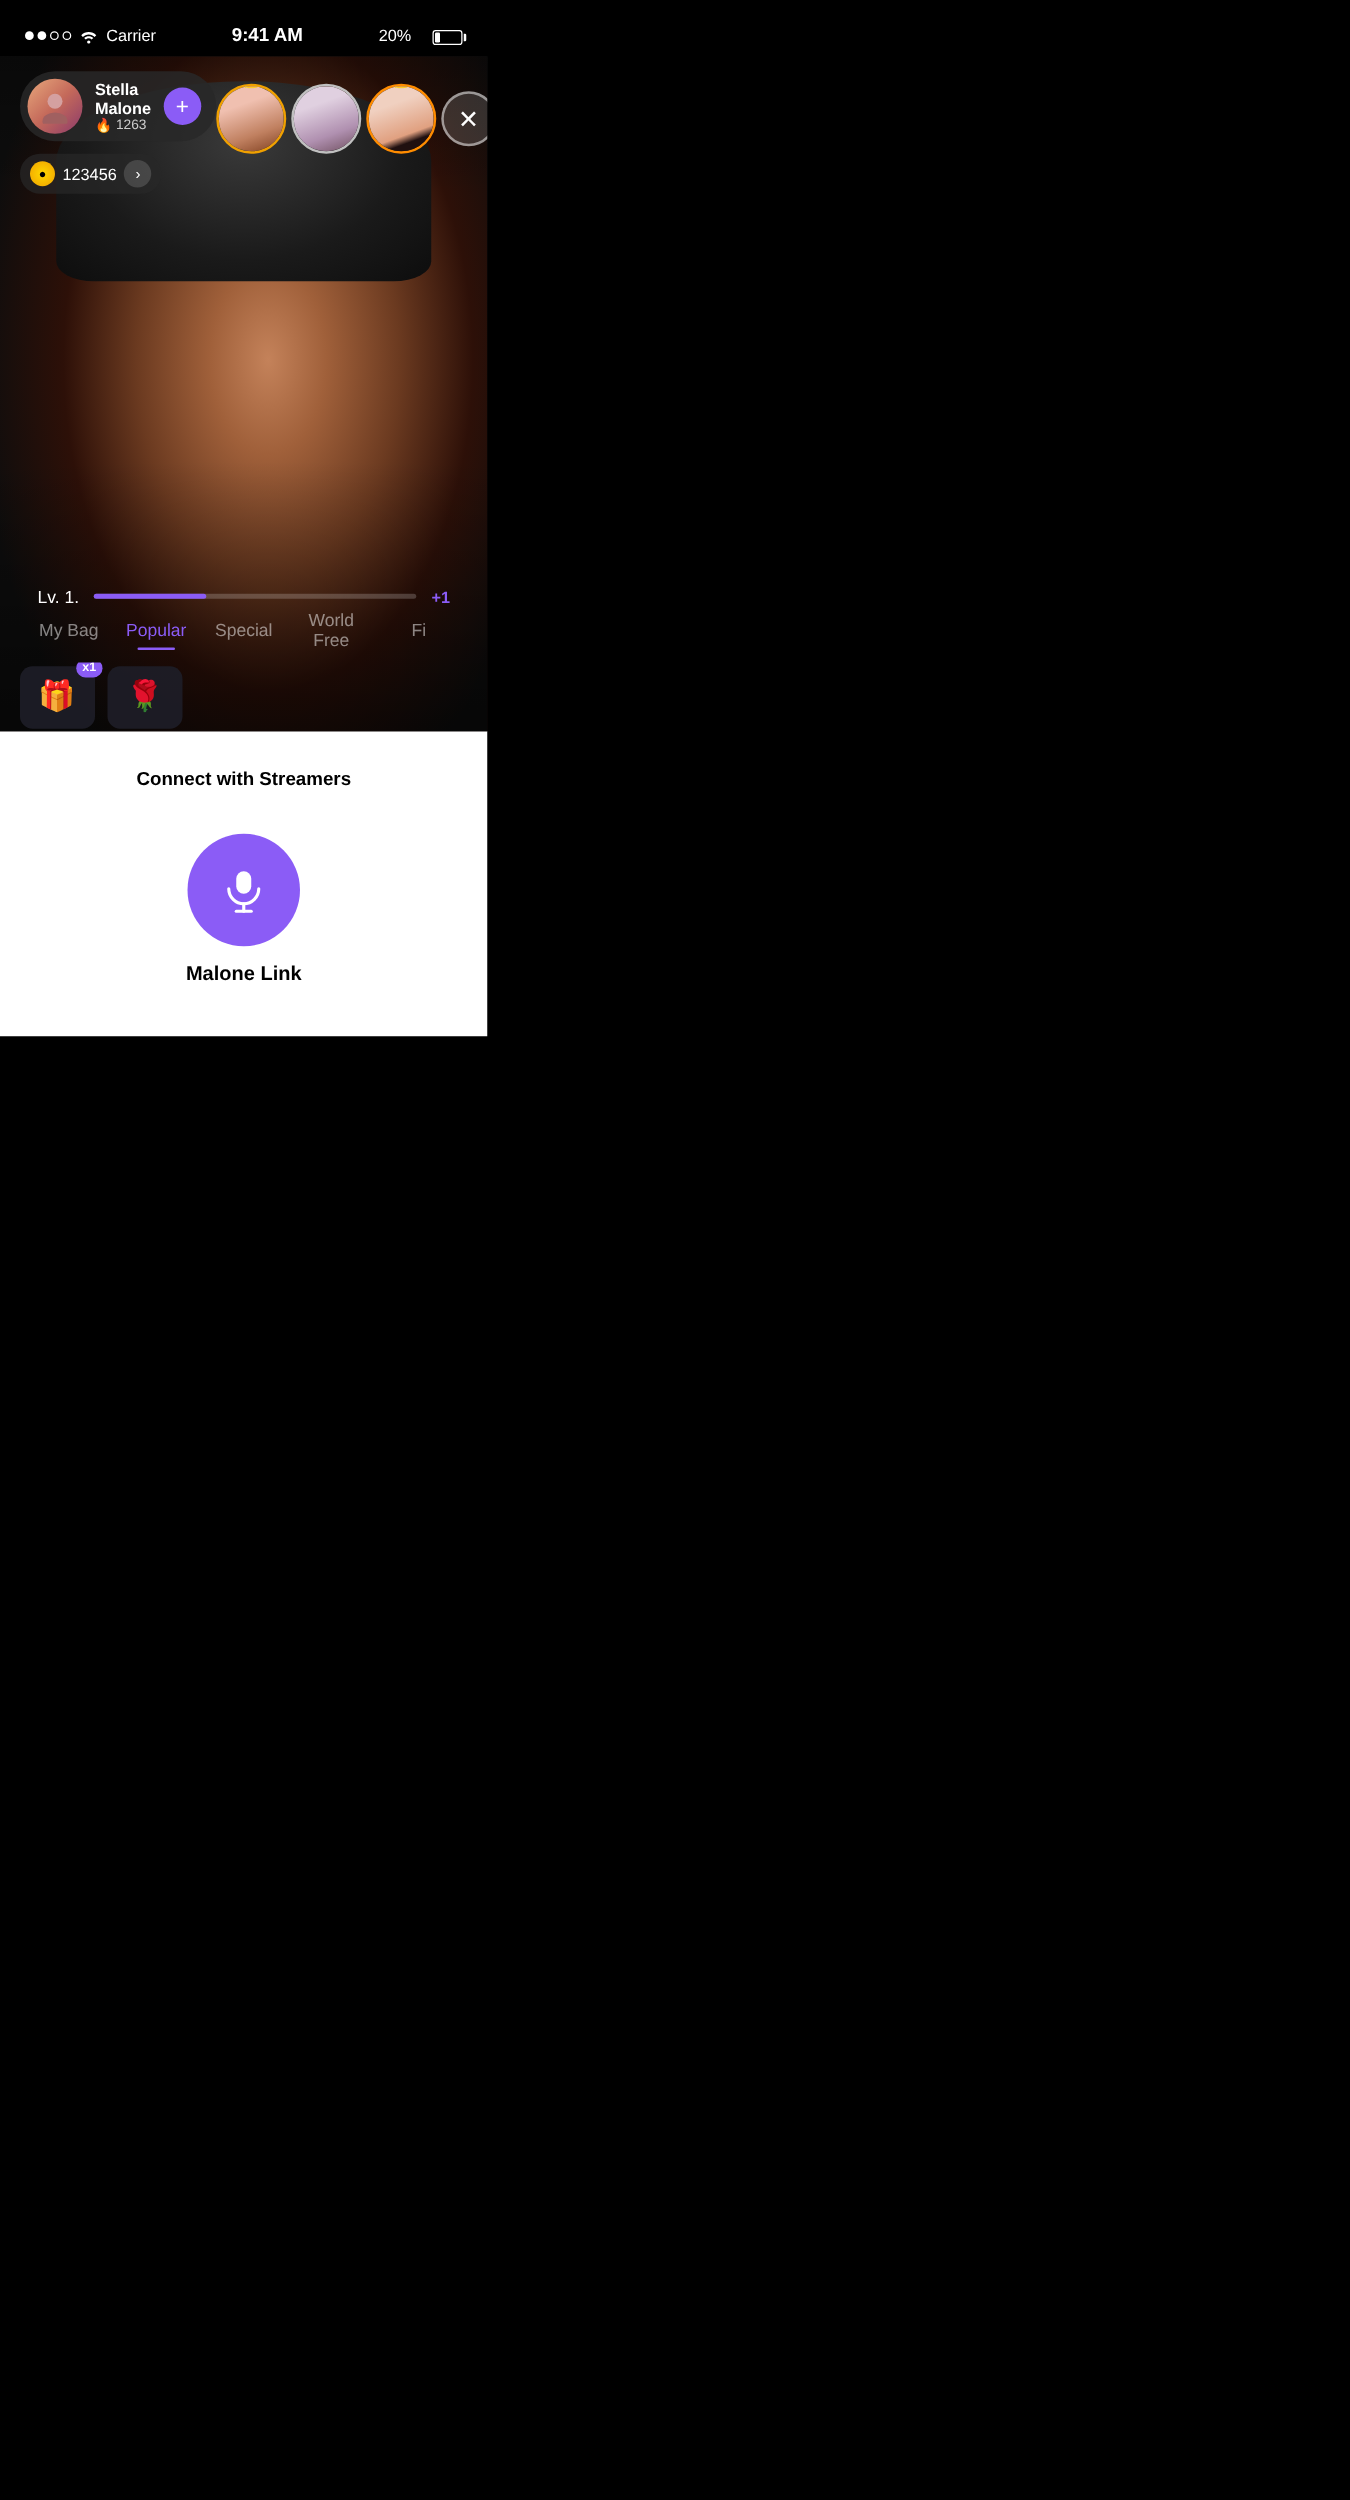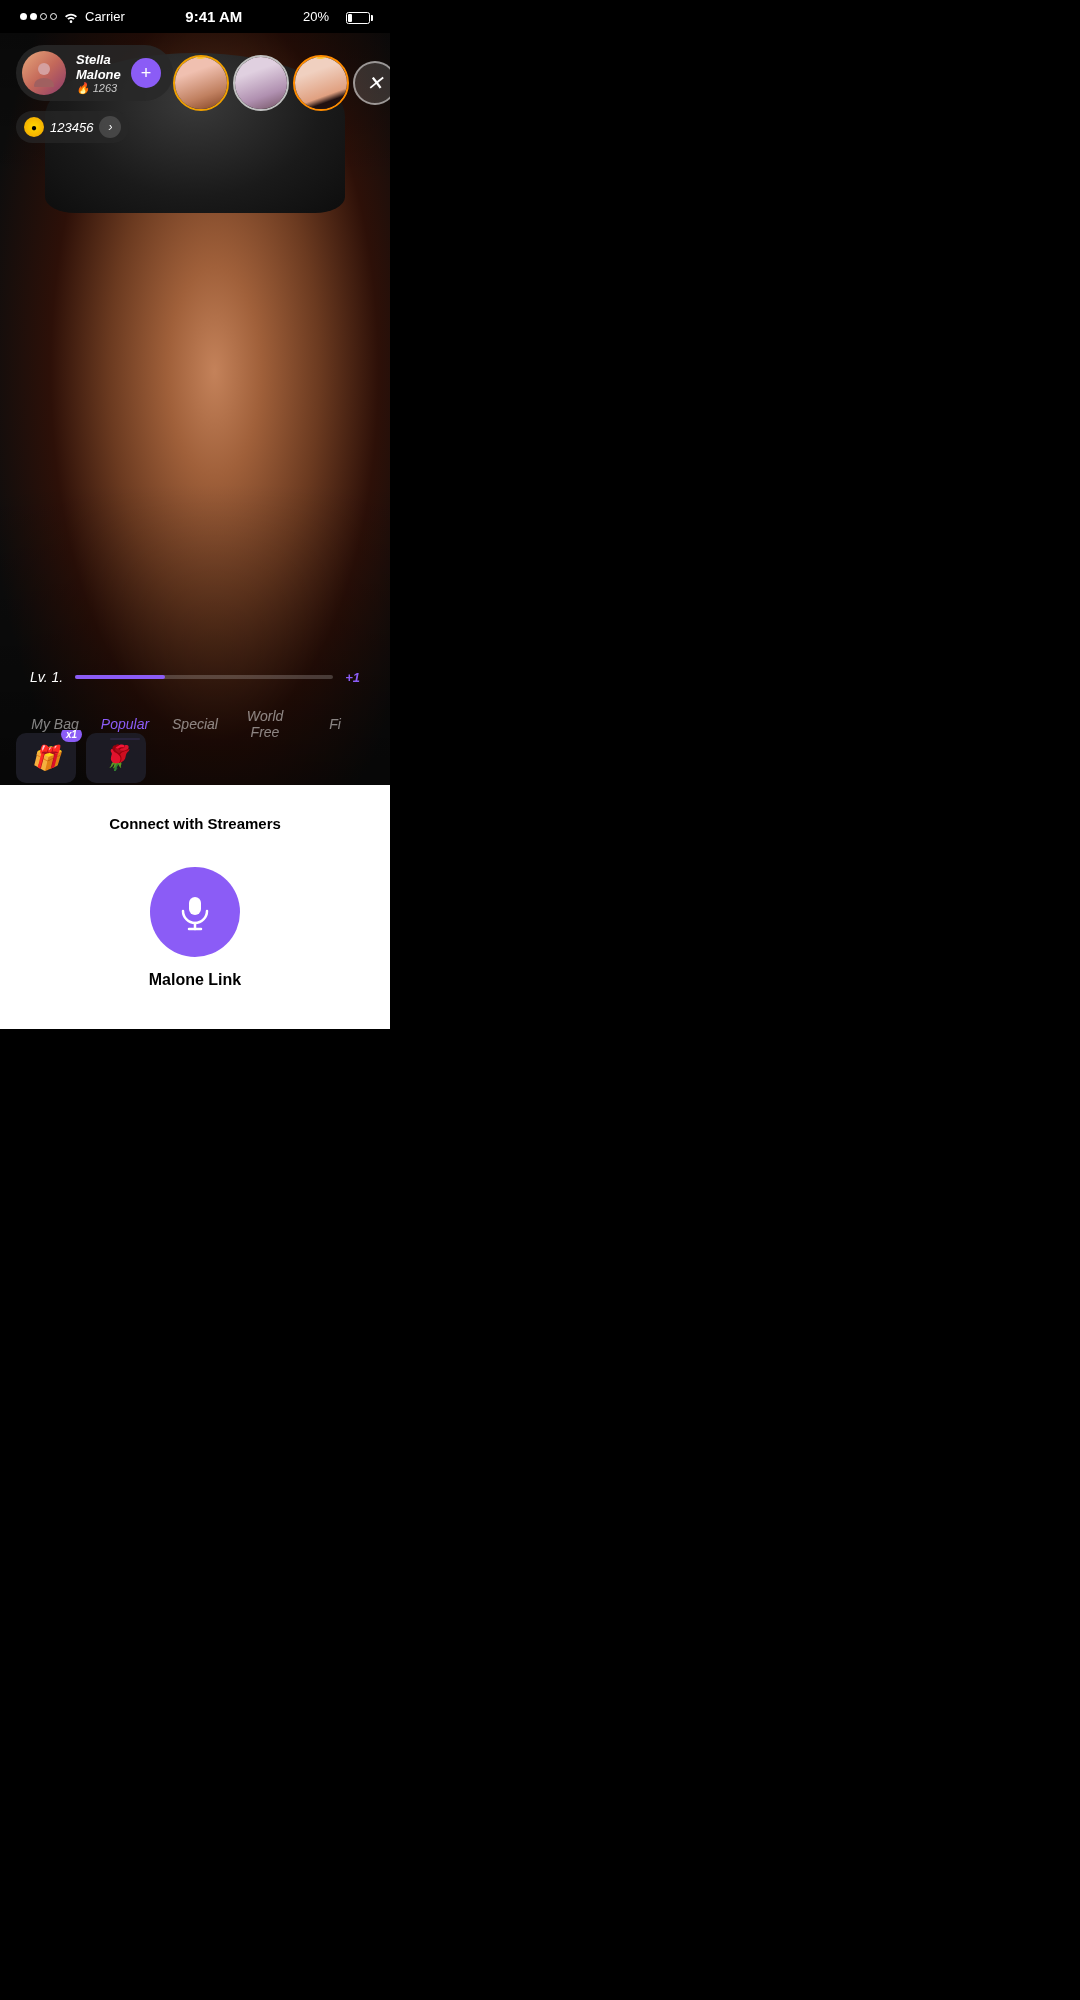--- a/index.html
+++ b/index.html
@@ -12,21 +12,21 @@
       font-family: -apple-system, BlinkMacSystemFont, 'Helvetica Neue', sans-serif;
       overflow-x: hidden;
       position: relative;
     }
 
     
     .status-bar {
       display: flex;
       justify-content: space-between;
       align-items: center;
-      padding: 8px 20px 8px;
+      padding: 20px 20px 8px;
       background: #000;
       z-index: 10;
       position: relative;
     }
 
     .status-left {
       display: flex;
       align-items: center;
       gap: 6px;
       color: #fff;
@@ -99,24 +99,23 @@
       width: 20%;
       height: 100%;
       background: #fff;
       border-radius: 1px;
     }
 
     
     .video-area {
       position: relative;
       width: 100%;
-      height: 752px;
+      height: 540px;
       background: linear-gradient(180deg, #1a1a1a 0%, #0d0d0d 40%, #1a0d0d 100%);
       overflow: hidden;
-      font-style: italic;
     }
 
     
     .face-bg {
       position: absolute;
       inset: 0;
       background: radial-gradient(ellipse 60% 70% at 55% 45%, #c4825a 0%, #a0603a 20%, #6b3a20 45%, #2d1008 70%, #0d0d0d 100%);
     }
 
     .face-dark-overlay {
@@ -314,21 +313,21 @@
 
     .level-plus {
       color: #8b5cf6;
       font-size: 13px;
       font-weight: 600;
     }
 
     
     .tabs-section {
       position: absolute;
-      bottom: 37px;
+      bottom: 57px;
       left: 0;
       right: 0;
       padding: 0 20px;
     }
 
     .tabs-row {
       display: flex;
       align-items: center;
       gap: 0;
     }

